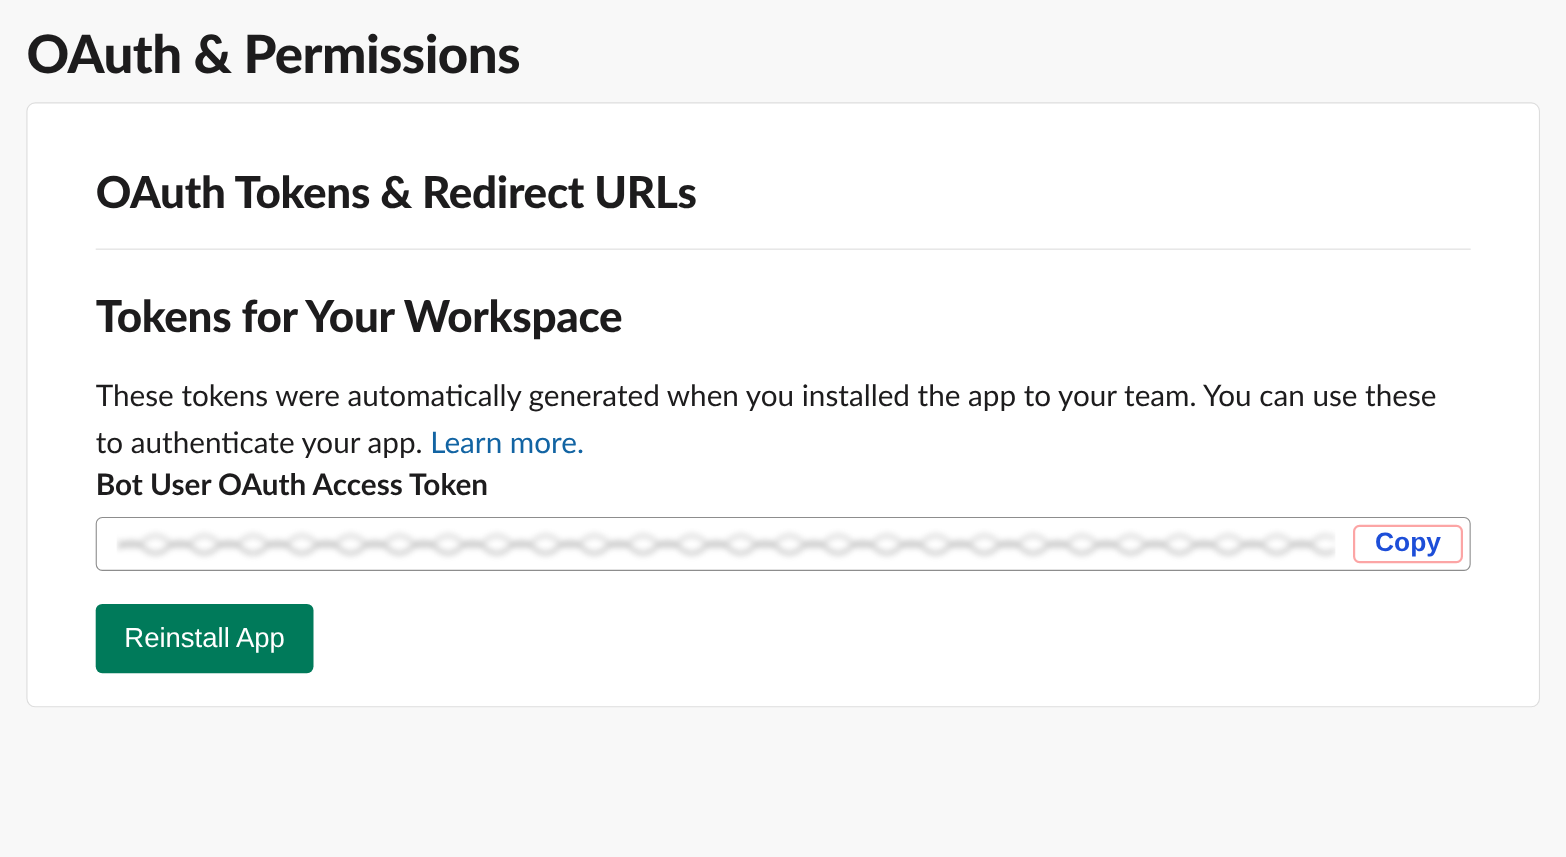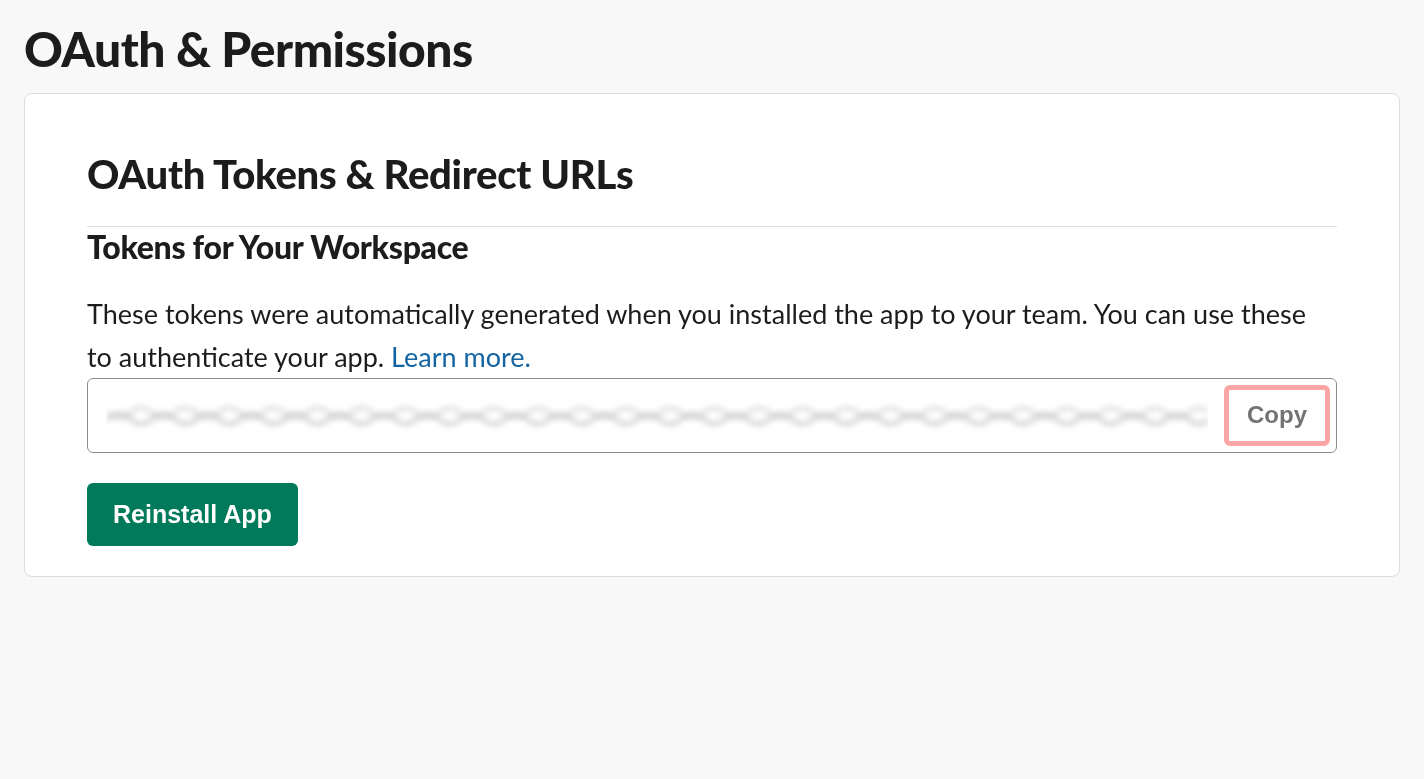--- a/index.html
+++ b/index.html
@@ -24,23 +24,24 @@
       border-radius: 8px;
       padding: 56px 62px 30px 62px;
     }
     .section-title {
       font-size: 40px;
       font-weight: 900;
       letter-spacing: -0.3px;
       color: #1d1c1d;
       padding-bottom: 28px;
       border-bottom: 1px solid #dddddd;
+      margin-bottom: 36px;
     }
     .sub-title {
-      font-size: 32px;
+      font-size: 40px;
       font-weight: 900;
       letter-spacing: -0.3px;
       color: #1d1c1d;
       margin-bottom: 26px;
     }
     .description {
       font-size: 27px;
       line-height: 1.6;
       color: #1d1c1d;
     }
@@ -73,32 +74,32 @@
     .redacted {
       position: absolute;
       inset: 0;
       filter: blur(3px) contrast(0.6);
       opacity: 0.55;
     }
     .redacted svg { width: 100%; height: 100%; display:block; }
     .copy-btn {
       font-size: 24px;
       font-weight: 600;
-      color: #737373;
+      color: #1d4ed8;
       background: #ffffff;
-      border: 5px solid #fca5a5;
+      border: 2px solid #fca5a5;
       border-radius: 6px;
-      padding: 12px 18px;
+      padding: 2px 18px;
       cursor: pointer;
       margin-left: 16px;
       line-height: 1.1;
     }
     .reinstall-btn {
       font-size: 25px;
-      font-weight: 700;
+      font-weight: 400;
       color: #ffffff;
       background: #007a5a;
       border: none;
       border-radius: 6px;
       padding: 18px 26px;
       cursor: pointer;
       line-height: 1.1;
     }
   </style>
 </head>
@@ -109,20 +110,21 @@
 <div class="card">
 
   <h2 class="section-title">OAuth Tokens &amp; Redirect URLs</h2>
 
   <h3 class="sub-title">Tokens for Your Workspace</h3>
 
   <p class="description">
     <span>These tokens were automatically generated when you installed the app to your team. You can use these to authenticate your app. </span><a>Learn more.</a>
   </p>
 
+  <div class="token-label">Bot User OAuth Access Token</div>
 
   <div class="token-field-wrap">
     <div class="token-value">
       <div class="redacted">
         <svg viewBox="0 0 1000 34" preserveAspectRatio="none">
           <g stroke="#505050" stroke-width="2.2" fill="none" stroke-linecap="round">
             <path d="M2 20 q10 -10 20 0 t20 0 t20 0 t20 0 t20 0 t20 0 t20 0 t20 0 t20 0 t20 0 t20 0 t20 0 t20 0 t20 0 t20 0 t20 0 t20 0 t20 0 t20 0 t20 0 t20 0 t20 0 t20 0 t20 0 t20 0 t20 0 t20 0 t20 0 t20 0 t20 0 t20 0 t20 0 t20 0 t20 0 t20 0 t20 0 t20 0 t20 0 t20 0 t20 0 t20 0 t20 0 t20 0 t20 0 t20 0 t20 0 t20 0 t20 0 t20 0 t20 0"></path>
             <path d="M2 14 q10 10 20 0 t20 0 t20 0 t20 0 t20 0 t20 0 t20 0 t20 0 t20 0 t20 0 t20 0 t20 0 t20 0 t20 0 t20 0 t20 0 t20 0 t20 0 t20 0 t20 0 t20 0 t20 0 t20 0 t20 0 t20 0 t20 0 t20 0 t20 0 t20 0 t20 0 t20 0 t20 0 t20 0 t20 0 t20 0 t20 0 t20 0 t20 0 t20 0 t20 0 t20 0 t20 0 t20 0 t20 0 t20 0 t20 0 t20 0 t20 0 t20 0 t20 0" opacity="0.7"></path>
           </g>
         </svg>

